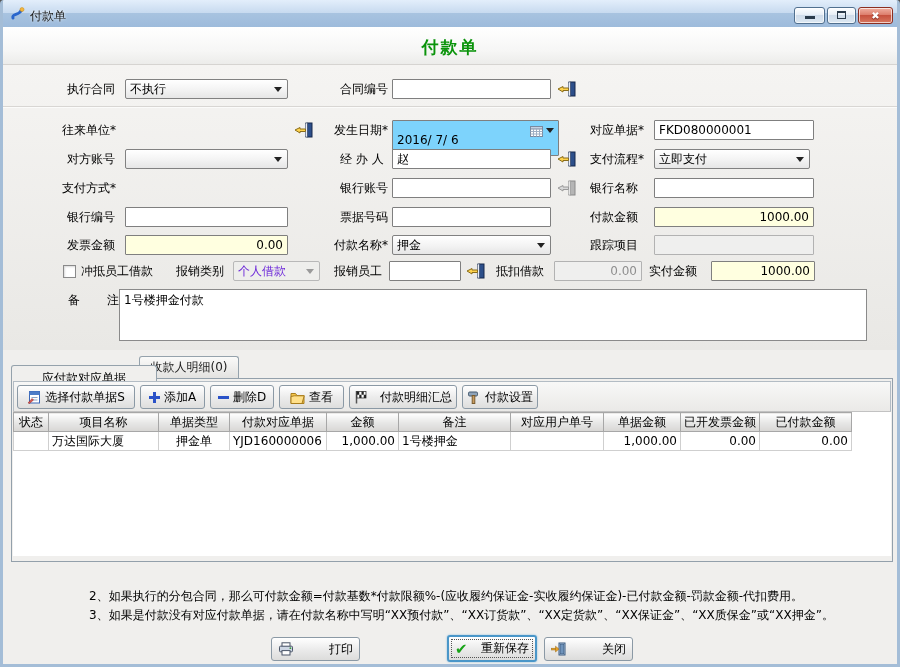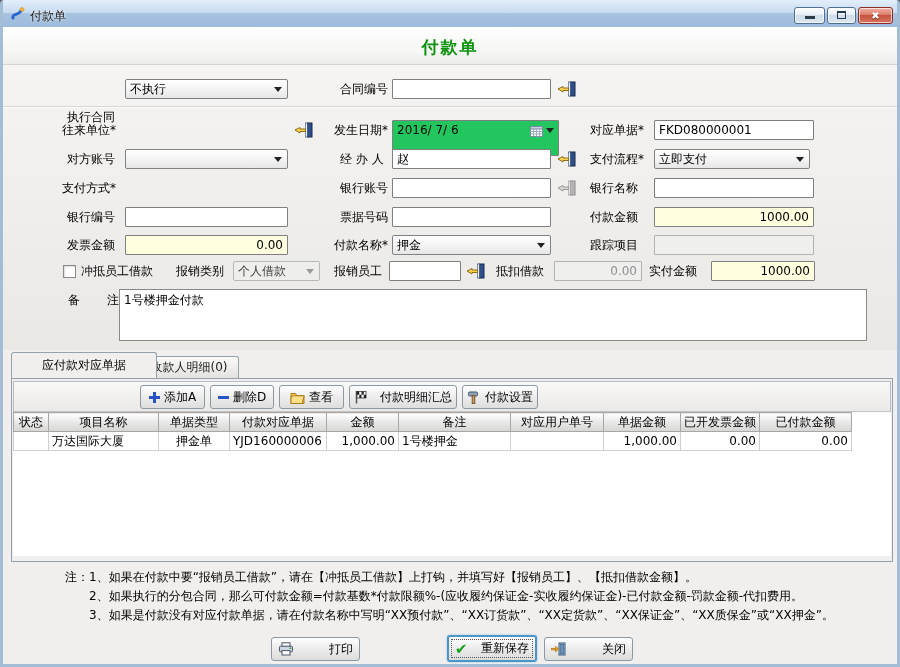--- a/index.html
+++ b/index.html
@@ -49,25 +49,25 @@
   .inp.num{text-align:right;}
   .inp.yellow{background:#ffffe0;}
   .inp.disabled{background:#efefee;color:#8f8f8f;border-color:#b2b2b2;}
   .combo{
     position:absolute;height:20px;border:1px solid #818181;border-radius:2px;
     background:linear-gradient(180deg,#ffffff,#f3f3f3 55%,#e6e6e6);
     font-size:12px;line-height:18px;padding:0 18px 0 4px;white-space:nowrap;overflow:hidden;
   }
   .combo .arrow{position:absolute;right:5px;top:7px;width:0;height:0;
     border-left:4px solid transparent;border-right:4px solid transparent;border-top:5px solid #222;}
-  .combo.disabled{background:#eeeeec;color:#404040;border-color:#b8b8b8;}
+  .combo.disabled{background:#eeeeec;color:#6d28d9;border-color:#b8b8b8;}
   .combo.disabled .arrow{border-top-color:#9a9a9a;}
   .datefield{
-    position:absolute;height:36px;border:1px solid #7f7f7f;background:#22c55e;
-    font-size:12px;line-height:18px;padding:0 34px 0 4px;border-radius:1px;white-space:nowrap;
+    position:absolute;height:36px;border:1px solid #7f7f7f;background:#7dd3fc;
+    font-size:12px;line-height:18px;padding:10px 34px 0 4px;border-radius:1px;white-space:nowrap;
   }
   .datefield .cal{position:absolute;right:15px;top:3px;}
   .datefield .arrow{position:absolute;right:4px;top:7px;width:0;height:0;
     border-left:4px solid transparent;border-right:4px solid transparent;border-top:5px solid #222;}
   .hand{position:absolute;width:19px;height:16px;}
   .checkbox{position:absolute;width:13px;height:13px;background:#fff;border:1px solid #8a8a8a;
     box-shadow:inset 1px 1px 2px rgba(0,0,0,0.15);}
   .remark{
     position:absolute;resize:none;border:1px solid #8a8a8a;background:#fff;
     font-family:inherit;font-size:12px;padding:2px 4px;color:#000;
@@ -140,21 +140,21 @@
       </span>
     <span class="cap-btn close" style="left:858px;width:35px;">✖</span>
   </div>
 
   <div class="header"></div>
   <div class="page-title">付款单</div>
 
   <div class="form-area"></div>
   <div class="sep"></div>
 
-  <span class="lbl" style="left:64px;top:82px;margin-top:28px;">执行合同</span>
+  <span class="lbl" style="left:64px;top:82px;">执行合同</span>
   <span class="combo" style="left:122px;top:79px;width:163px;">
     <span>不执行</span>
     <span class="arrow"></span>
   </span>
   <span class="lbl" style="left:337px;top:82px;">合同编号</span>
   <input class="inp" style="left: 389px; top: 79px; width: 159px;" value="">
   <span class="hand" style="left:554px;top:81px;">
     <svg width="19" height="16" viewBox="0 0 19 16">
       <rect x="13" y="1" width="5" height="14" fill="#2d4f8a" stroke="#16294d"></rect>
       <rect x="11.5" y="1" width="2" height="14" fill="#e8edf5" stroke="#16294d" stroke-width="0.5"></rect>
@@ -259,30 +259,40 @@
   </span>
   <span class="lbl" style="left:493px;top:264px;">抵扣借款</span>
   <input class="inp disabled num" style="left: 551px; top: 261px; width: 88px;" value="0.00">
   <span class="lbl" style="left:646px;top:264px;">实付金额</span>
   <input class="inp yellow num" style="left: 708px; top: 261px; width: 104px;" value="1000.00">
 
   <span class="lbl" style="left:65px;top:293px;">备</span>
   <span class="lbl" style="left:104px;top:293px;">注</span>
   <textarea class="remark" style="left: 116px; top: 289px; width: 748px; height: 52px;">1号楼押金付款</textarea>
 
-  <div class="tab active" style="left:8px;top:352px;width:146px;height:26px;">
+  <div class="tab active" style="left:8px;top:365px;width:146px;height:26px;">
     <span>应付款对应单据</span>
   </div>
   <div class="tab inactive" style="left:136px;top:356px;width:100px;height:23px;">
     <span>收款人明细(0)</span>
   </div>
 
   <div class="panel"></div>
   <div class="toolstrip"></div>
 
+  <button class="tbtn" style="left:14px;width:118px;">
+    <svg width="14" height="14" viewBox="0 0 14 14">
+      <rect x="2.5" y="1.5" width="10" height="11.5" fill="#fff" stroke="#3a67b8"></rect>
+      <rect x="2.5" y="1.5" width="10" height="3.5" fill="#4d7cc7"></rect>
+      <line x1="4.5" y1="7.5" x2="10.5" y2="7.5" stroke="#8fa6c8"></line>
+      <line x1="4.5" y1="10" x2="10.5" y2="10" stroke="#8fa6c8"></line>
+      <path d="M1 13 L5 8.5 L6.5 10 L2.5 13.5 Z" fill="#d9534f" stroke="#8a2a26" stroke-width="0.5"></path>
+    </svg>
+    <span>选择付款单据S</span>
+  </button>
   <button class="tbtn" style="left:137px;width:65px;">
     <span class="icon-plus"></span>
     <span>添加A</span>
   </button>
   <button class="tbtn" style="left:207px;width:64px;">
     <span class="icon-minus"></span>
     <span>删除D</span>
   </button>
   <button class="tbtn" style="left:276px;width:65px;">
     <svg width="15" height="13" viewBox="0 0 15 13">
@@ -345,21 +355,20 @@
       <td>1,000.00</td>
       <td>1号楼押金</td>
       <td></td>
       <td>1,000.00</td>
       <td>0.00</td>
       <td>0.00</td>
     </tr>
   </tbody>
     </table>
 
-  <div class="note" style="left:62px;top:569px;">注：1、如果在付款中要“报销员工借款”，请在【冲抵员工借款】上打钩，并填写好【报销员工】、【抵扣借款金额】。</div>
   <div class="note" style="left:86px;top:588px;">2、如果执行的分包合同，那么可付款金额=付款基数*付款限额%-(应收履约保证金-实收履约保证金)-已付款金额-罚款金额-代扣费用。</div>
   <div class="note" style="left:86px;top:607px;text-align:center;">3、如果是付款没有对应付款单据，请在付款名称中写明“XX预付款”、“XX订货款”、“XX定货款”、“XX保证金”、“XX质保金”或“XX押金”。</div>
 
   <button class="fbtn" style="left:268px;width:89px;">
     <svg width="16" height="14" viewBox="0 0 16 14">
       <rect x="4" y="0.8" width="8" height="4" fill="#fff" stroke="#4a5568"></rect>
       <rect x="1.5" y="4.2" width="13" height="5.6" rx="1" fill="#cdd6e4" stroke="#4a5568"></rect>
       <rect x="4" y="8.6" width="8" height="4.4" fill="#fff" stroke="#4a5568"></rect>
       <circle cx="12.4" cy="6.2" r="0.9" fill="#3a9a3a"></circle>
     </svg>

